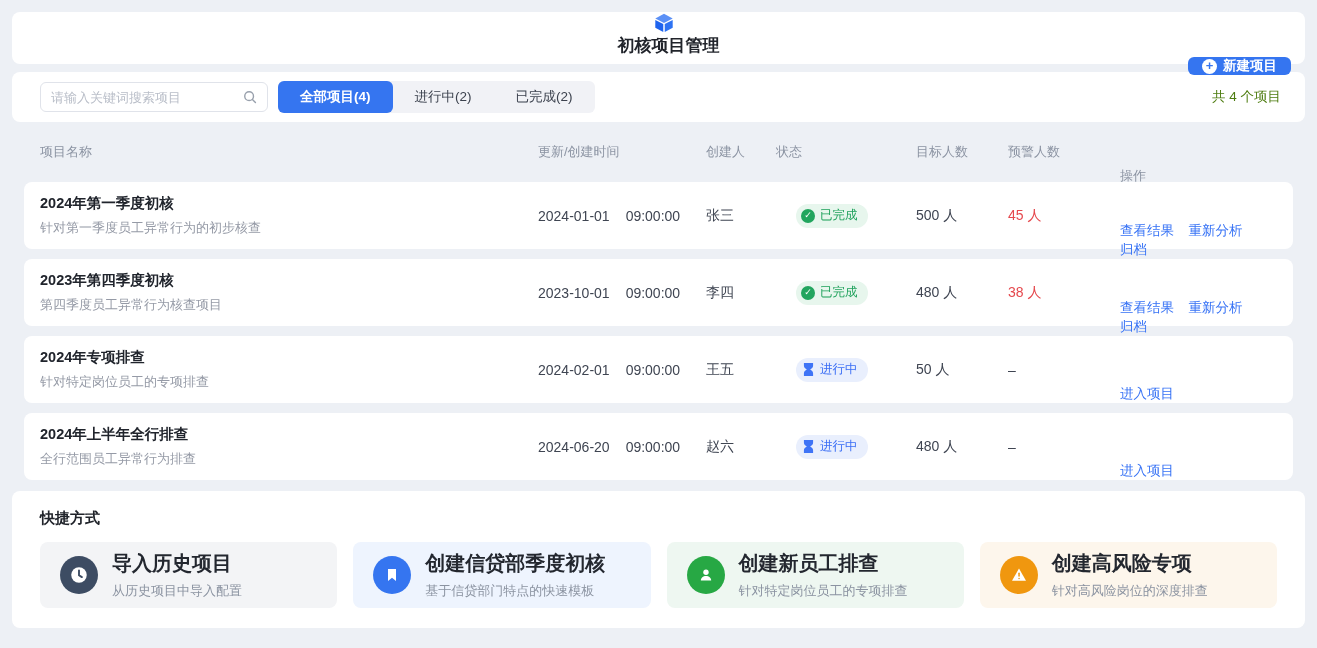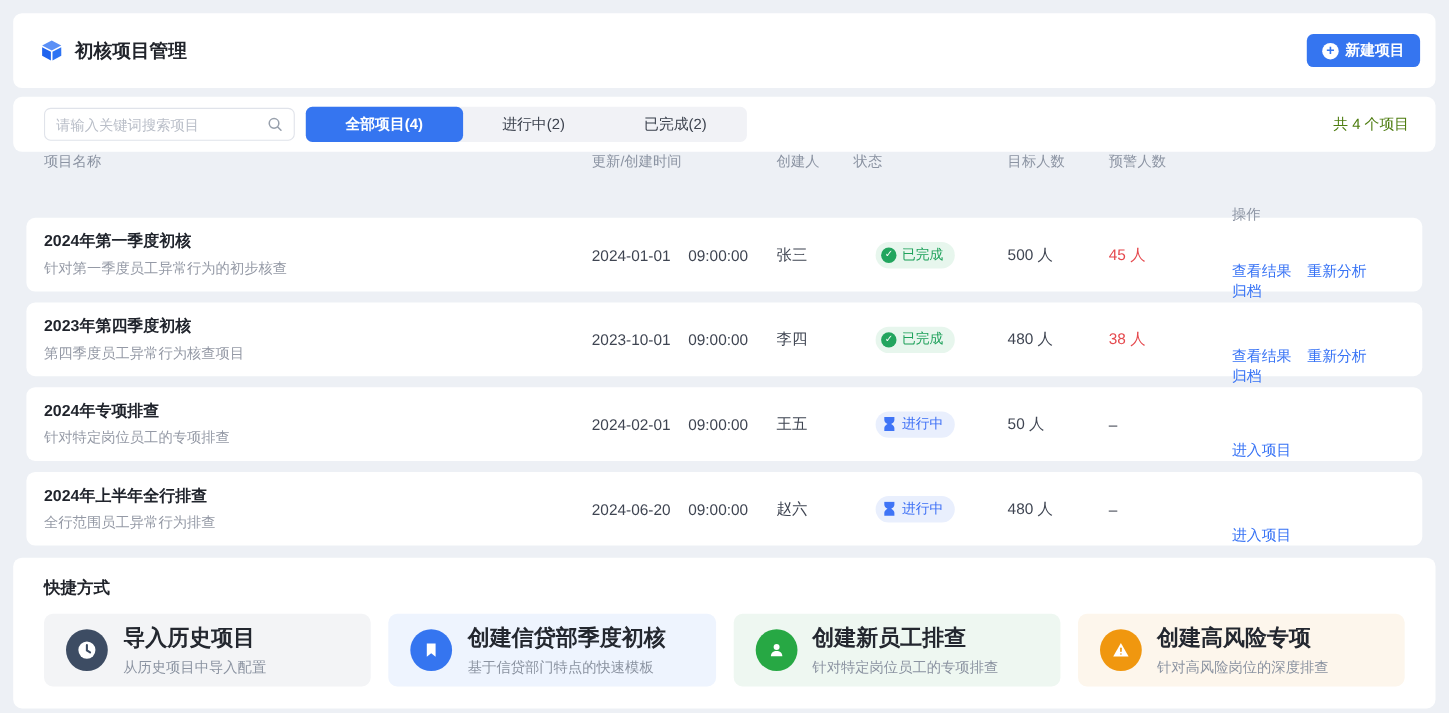--- a/index.html
+++ b/index.html
@@ -6,21 +6,21 @@
   html,body { width:1317px; height:648px; }
   body {
     background:#edf0f5;
     font-family:"Liberation Sans","DejaVu Sans",sans-serif;
     overflow:hidden;
   }
   .page { padding:12px; }
   .card { background:#fff; border-radius:8px; }
 
   
-  .hdr { height:68px; display:flex; align-items:center; padding:0 14px 0 24px; margin-bottom:8px; }
+  .hdr { height:52px; display:flex; align-items:center; padding:0 14px 0 24px; margin-bottom:8px;flex-direction:column; }
   .hdr-title { font-size:17px; font-weight:bold; color:#21242b; margin-left:10px; }
   .btn-new {
     margin-left:auto; background:#3575f0; color:#fff; height:30px; border:none;
     border-radius:6px; display:flex; align-items:center; gap:6px; padding:0 14px;
     font-size:13.5px; font-weight:bold; cursor:pointer; font-family:inherit;
   }
   .plus-disc {
     width:15px; height:15px; border-radius:50%; background:#fff; color:#3575f0;
     display:flex; align-items:center; justify-content:center;
     font-size:13px; font-weight:bold; line-height:1; padding-bottom:1px;
@@ -29,29 +29,29 @@
   
   .toolbar { height:50px; display:flex; align-items:center; padding:0 24px 0 28px; }
   .search {
     width:228px; height:30px; border:1px solid #e0e3ea; border-radius:6px;
     display:flex; align-items:center; padding:0 10px; background:#fff;
   }
   .search input { border:none; outline:none; flex:1; font-size:13px; color:#333; font-family:inherit; min-width:0; }
   .search input::placeholder { color:#b9bec8; }
   .tabs { display:flex; margin-left:10px; background:#f1f2f6; border-radius:6px; }
   .tab {
-    height:32px; display:flex; align-items:center; padding:0 36px;
+    height:32px; display:flex; align-items:center; padding:0 22px;
     font-size:13.5px; color:#3c424e; cursor:pointer; border-radius:6px; white-space:nowrap;
   }
   .tab.active { background:#3575f0; color:#fff; font-weight:bold; }
   .count { margin-left:auto; font-size:13.5px; color:#4d7c0f; }
 
   
   .thead {
-    height:60px; display:flex; margin:0 12px; padding:0 16px;
+    height:60px; display:flex; align-items:center; margin:0 12px; padding:0 16px;
     color:#8b93a2; font-size:13px;
   }
   .row {
     margin:0 12px 10px; height:67px; display:flex; align-items:center;
     padding:0 16px; background:#fff; border-radius:8px;
   }
   .c-name { flex:1; min-width:0; }
   .c-time { width:168px; }
   .c-creator { width:70px; }
   .c-status { width:140px; }

